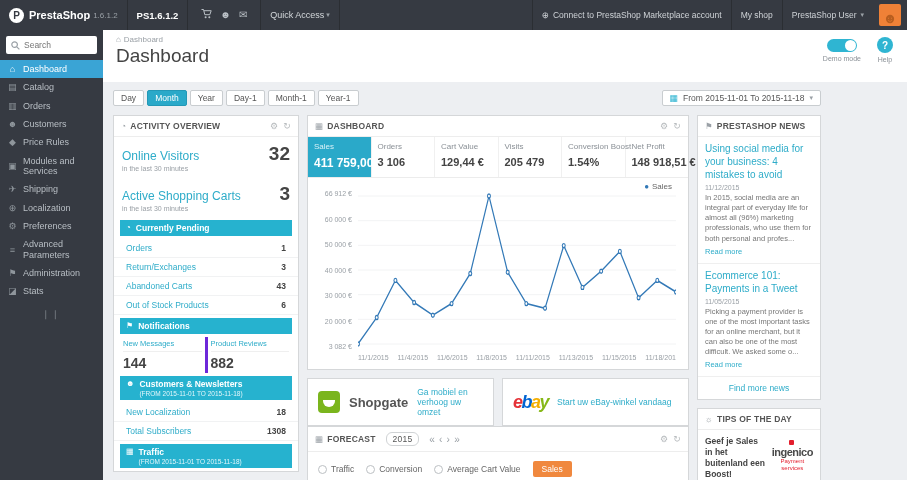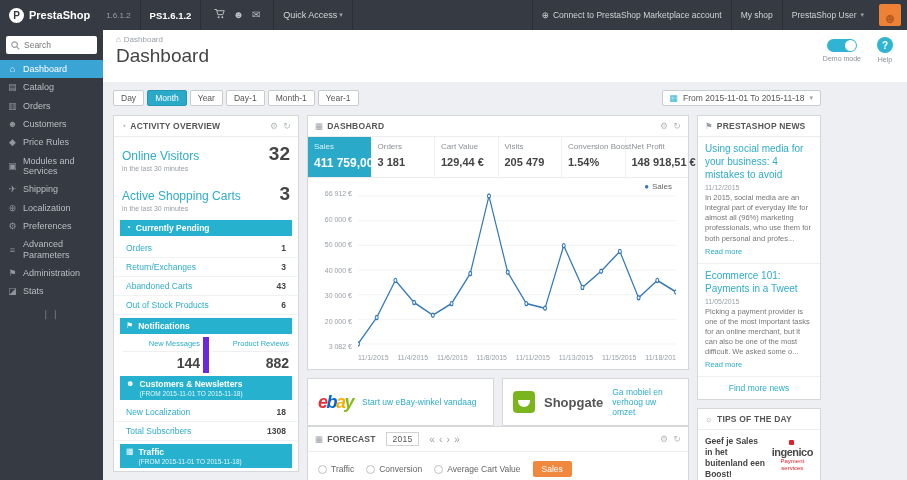--- a/index.html
+++ b/index.html
@@ -5,21 +5,21 @@
   *{margin:0;padding:0;box-sizing:border-box}
   html,body{width:907px;height:480px;overflow:hidden}
   body{font-family:"Liberation Sans",sans-serif;background:#edeff2;color:#555;font-size:10px;position:relative}
   a{text-decoration:none}
 
   
   .topbar{position:absolute;top:0;left:0;width:907px;height:30px;background:#363a42;display:flex;align-items:stretch;color:#fff;z-index:30}
   .tb-sec{display:flex;align-items:center;padding:0 9px;border-right:1px solid #2b2e33}
   .logo-badge{width:15px;height:15px;border-radius:50%;background:#fff;color:#363a42;font-weight:bold;font-size:10px;display:flex;align-items:center;justify-content:center;margin-right:5px}
   .brand-name{font-weight:bold;font-size:11px;color:#fff}
-  .brand-ver{font-size:8px;color:#9aa0a6;margin-left:16px}
+  .brand-ver{font-size:8px;color:#9aa0a6;margin-left:3px}
   .tb-shop{font-weight:bold;font-size:9.5px;color:#fff}
   .tb-ic{color:#b9bfc5;font-size:10px;margin:0 4px;line-height:1}
   .tb-quick{font-size:9px;color:#d4d8db;display:flex;align-items:center;gap:2px}
   .caret{font-size:7px;color:#9aa0a6}
   .tb-right{margin-left:auto;display:flex;align-items:stretch}
   .tb-link{display:flex;align-items:center;gap:4px;padding:0 9px;border-left:1px solid #2b2e33;font-size:8.5px;color:#cfd3d7;cursor:pointer}
   .avatar{width:22px;height:22px;margin:4px 6px;border-radius:2px;background:#ef8137;color:#b85e1f;display:flex;align-items:flex-end;justify-content:center;font-size:14px;overflow:hidden}
 
   
   .sidebar{position:absolute;top:30px;left:0;width:103px;height:450px;background:#363a42;z-index:20}
@@ -67,23 +67,23 @@
   .metric{display:flex;justify-content:space-between;align-items:baseline;padding:6px 8px 0}
   .metric-label{color:#2eacc9;font-size:12px}
   .metric-value{color:#444;font-size:19px;font-weight:bold}
   .metric-sub{padding:0 8px 5px;font-size:7px;color:#9aa0a6}
   .a-bar{margin:3px 6px;background:#26b2cf;color:#fff;padding:3px 6px;display:flex;align-items:flex-start;gap:5px;font-size:8.5px;font-weight:bold;line-height:1.2}
   .a-bar .bar-ic{font-weight:normal;font-size:8px}
   .a-bar .bar-sub{display:block;font-weight:normal;font-size:6.5px;color:#e2f6fa}
   .a-row{display:flex;justify-content:space-between;align-items:center;padding:4px 12px;border-bottom:1px solid #f1f2f3;font-size:8.5px;cursor:pointer}
   .a-label{color:#2eacc9}
   .a-value{color:#444;font-weight:bold}
-  .notif{display:flex;text-align:right;margin:2px 6px 3px}
+  .notif{display:flex;text-align:left;margin:2px 6px 3px}
   .notif-col{flex:1;padding:2px 3px;cursor:pointer}
-  .notif-col + .notif-col{border-left:6px solid #6d28d9}
+  .notif-col + .notif-col{border-left:3px solid #6d28d9}
   .notif-label{color:#2eacc9;font-size:7.5px;border-bottom:1px solid #efefef;padding-bottom:3px;margin-bottom:3px}
   .notif-value{color:#444;font-size:14px;font-weight:bold}
 
   
   .kpis{display:flex;border-bottom:1px solid #ececec}
   .kpi{flex:1;min-width:0;padding:5px 6px 7px;border-right:1px solid #f0f0f0;cursor:pointer}
   .kpi:last-child{border-right:0}
   .kpi-label{font-size:8px;color:#8a9096;white-space:nowrap}
   .kpi-value{font-size:11px;font-weight:bold;color:#444;margin-top:5px;white-space:nowrap}
   .kpi.active{background:#2aa9c9}
@@ -100,21 +100,21 @@
   
   .ads{display:flex;gap:8px}
   .ad{flex:1;background:#fff;border:1px solid #d5d7d9;display:flex;align-items:center;gap:9px;padding:8px 10px;min-height:40px}
   .sg-badge{width:22px;height:22px;background:#7ab51d;border-radius:4px;flex:none;position:relative}
   .sg-badge::after{content:"";position:absolute;left:5px;top:9px;width:12px;height:7px;background:#fff;border-radius:0 0 6px 6px}
   .sg-name{font-size:13px;font-weight:bold;color:#555}
   .ad-link{color:#2eacc9;font-size:8.5px;cursor:pointer}
   .ebay-logo{font-size:18px;font-weight:bold;font-style:italic;letter-spacing:-1.5px;line-height:1}
 
   
-  .f-head-year{background:#fff;border:1px solid #d0d3d5;border-radius:0;padding:1px 6px;font-weight:normal;color:#555;margin-left:6px}
+  .f-head-year{background:#fff;border:1px solid #d0d3d5;border-radius:6px;padding:1px 6px;font-weight:normal;color:#555;margin-left:6px}
   .f-nav{display:flex;gap:4px;margin-left:6px;color:#9aa0a6;font-weight:normal;font-size:10px}
   .f-nav span{cursor:pointer}
   .f-legend{display:flex;align-items:center;gap:12px;padding:9px 10px 14px}
   .f-item{display:flex;align-items:center;gap:4px;font-size:8.5px;color:#666;cursor:pointer}
   .radio{width:9px;height:9px;border:1px solid #bcc0c3;border-radius:50%;background:#fff;flex:none}
   .sales-chip{background:#f0883e;color:#fff;border-radius:2px;padding:3px 9px;font-size:8.5px;cursor:pointer}
 
   
   .news-article{padding:5px 7px 7px;border-bottom:1px solid #efefef}
   .news-title{color:#2eacc9;font-weight:normal;font-size:10px;line-height:1.3;cursor:pointer;display:block}
@@ -364,21 +364,21 @@
           </span>
         </div>
 
         <div class="kpis">
           <div class="kpi active">
             <div class="kpi-label">Sales</div>
             <div class="kpi-value">411 759,00 €</div>
           </div>
           <div class="kpi">
             <div class="kpi-label">Orders</div>
-            <div class="kpi-value">3 181</div>
+            <div class="kpi-value">3 106</div>
           </div>
           <div class="kpi">
             <div class="kpi-label">Cart Value</div>
             <div class="kpi-value">129,44 €</div>
           </div>
           <div class="kpi">
             <div class="kpi-label">Visits</div>
             <div class="kpi-value">205 479</div>
           </div>
           <div class="kpi">
@@ -445,29 +445,29 @@
           <span>11/8/2015</span>
           <span>11/11/2015</span>
           <span>11/13/2015</span>
           <span>11/15/2015</span>
           <span>11/18/201</span>
         </div>
       </div>
 
       <div class="ads">
         <div class="ad">
-          <span class="ebay-logo">
-            <span style="color:#e53238">e</span><span style="color:#0064d2">b</span><span style="color:#f5af02">a</span><span style="color:#86b817">y</span>
-          </span>
-          <a class="ad-link">Start uw eBay-winkel vandaag</a>
-        </div>
-        <div class="ad">
           <span class="sg-badge"></span>
           <span class="sg-name">Shopgate</span>
           <a class="ad-link">Ga mobiel en verhoog uw omzet</a>
+        </div>
+        <div class="ad">
+          <span class="ebay-logo">
+            <span style="color:#e53238">e</span><span style="color:#0064d2">b</span><span style="color:#f5af02">a</span><span style="color:#86b817">y</span>
+          </span>
+          <a class="ad-link">Start uw eBay-winkel vandaag</a>
         </div>
       </div>
 
       <div class="panel">
         <div class="p-head">
           <span class="p-ic">▦</span>
           <span>FORECAST</span>
           <span class="f-head-year">2015</span>
           <span class="f-nav">
             <span>«</span>

